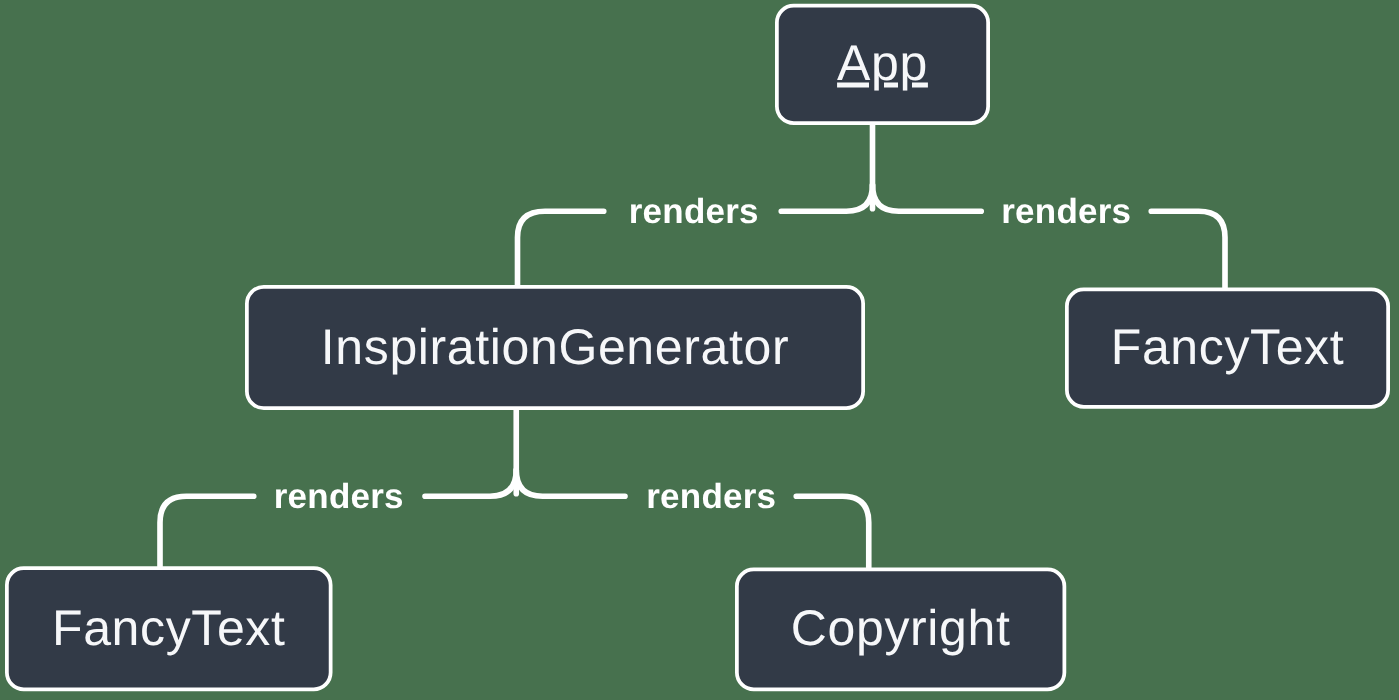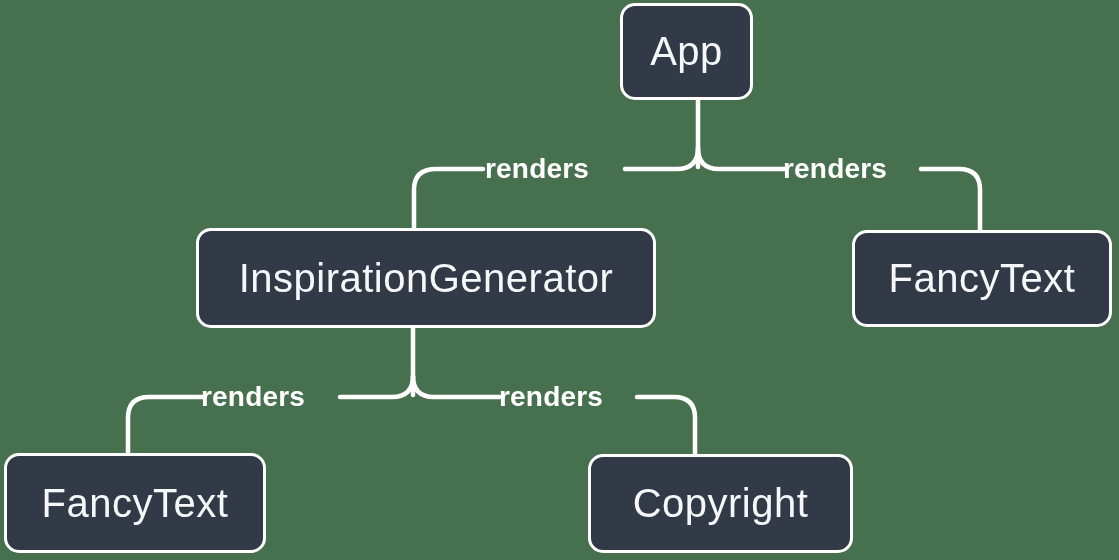--- a/index.html
+++ b/index.html
@@ -36,31 +36,31 @@
     border-radius: 15px;
     display: flex;
     align-items: center;
     justify-content: center;
     color: var(--node-text);
     font-size: 40px;
     font-weight: 400;
     letter-spacing: 0.5px;
     white-space: nowrap;
   }
-  .node-app   { left: 620px; top: 3px;   width: 133px; height: 97px;  }
-  .node-ig    { left: 196px; top: 228px; width: 460px; height: 100px; }
+  .node-app   { left: 620px; top: 3px;   width: 172px; height: 97px; text-decoration: underline;  }
+  .node-ig    { left: 196px; top: 228px; width: 496px; height: 100px; }
   .node-ft-top{ left: 852px; top: 230px; width: 260px; height: 97px;  }
   .node-ft-bl { left: 4px;   top: 453px; width: 262px; height: 100px; }
   .node-cr    { left: 588px; top: 454px; width: 265px; height: 99px;  }
   .edge-label {
     position: absolute;
     width: 140px;
     height: 34px;
     line-height: 34px;
-    text-align: left;
+    text-align: center;
     color: var(--stroke);
     font-size: 28px;
     font-weight: 700;
     letter-spacing: 0.2px;
     white-space: nowrap;
   }
   .el-top-left     { left: 485px; top: 152px; }
   .el-top-right    { left: 783px; top: 152px; }
   .el-bottom-left  { left: 201px; top: 380px; }
   .el-bottom-right { left: 499px; top: 380px; }

